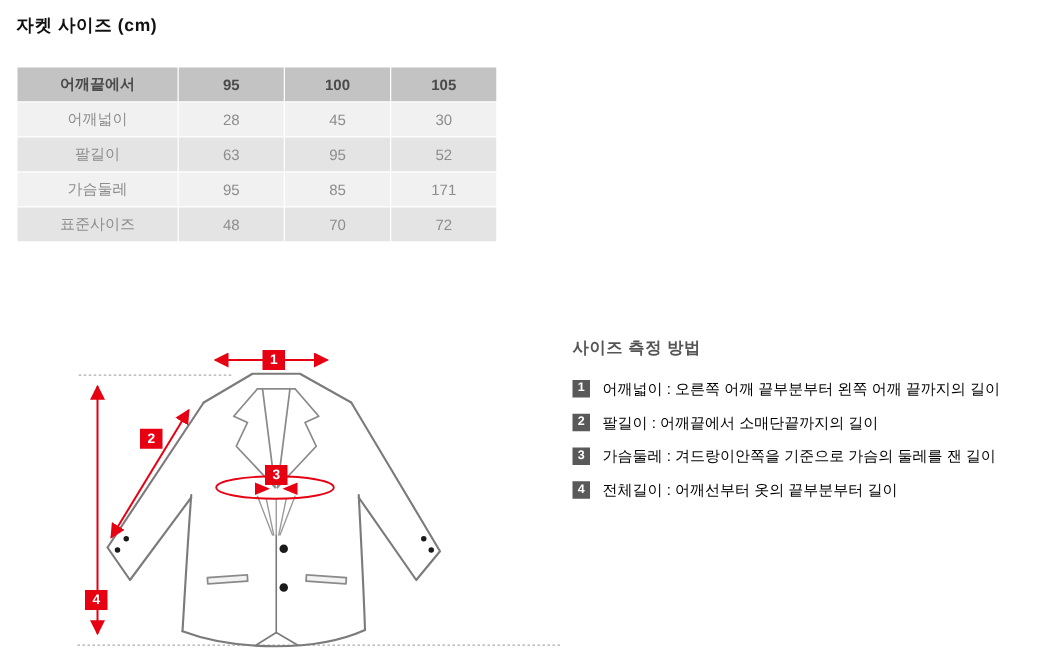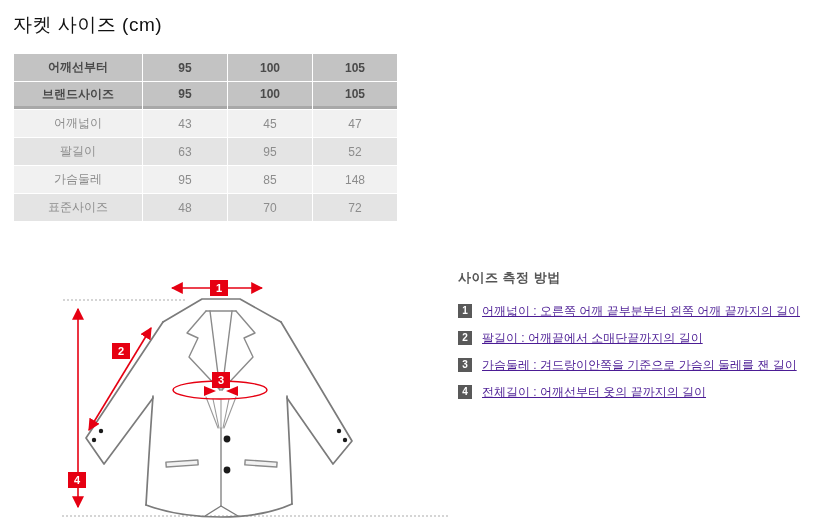--- a/index.html
+++ b/index.html
@@ -1,20 +1,20 @@
 <!DOCTYPE html>
 <html><head>
 <meta charset="utf-8">
 <style>
   * { margin:0; padding:0; box-sizing:border-box; }
   html,body { background:#fff; }
   body { font-family:"Liberation Sans","DejaVu Sans",sans-serif; }
   .page { position:relative; width:833px; height:532px; background:#fff; overflow:hidden; }
 
-  .page-title { position:absolute; left:13px; top:12px; font-size:19px; font-weight:normal; color:#111; letter-spacing:0.5px; }
+  .page-title { position:absolute; left:13px; top:12px; font-size:14px; font-weight:bold; color:#111; letter-spacing:0.5px; }
 
   
   table.size-table { position:absolute; left:13px; top:53px; border-collapse:separate; border-spacing:1px; background:#fff; }
   .size-table th, .size-table td { font-size:12px; text-align:center; vertical-align:middle; height:27px; font-weight:normal; }
   .size-table .col-label { width:128px; }
   .size-table .col-val { width:84px; }
   .size-table tr.hdr th, .size-table tr.hdr td { background:#c3c3c3; color:#4a4a4a; font-weight:bold; }
   .size-table tr.hdr2 th, .size-table tr.hdr2 td { border-bottom:3px solid #a8a8a8; }
   .size-table tr.r-light th, .size-table tr.r-light td { background:#f1f1f1; color:#8c8c8c; }
   .size-table tr.r-dark th, .size-table tr.r-dark td { background:#e4e4e4; color:#8c8c8c; }
@@ -25,60 +25,54 @@
   .m1 { left:210px; top:280px; }
   .m2 { left:112px; top:343px; }
   .m3 { left:212px; top:372px; }
   .m4 { left:68px;  top:472px; }
 
   
   .guide { position:absolute; left:458px; top:269px; width:368px; }
   .guide-title { font-size:13px; font-weight:bold; color:#555; margin-bottom:17px; letter-spacing:0.5px; }
   .guide-item { display:flex; align-items:flex-start; margin-bottom:13px; }
   .guide-num { flex:none; width:14px; height:14px; background:#595959; color:#fff; font-size:10px; font-weight:bold; text-align:center; line-height:14px; margin-right:10px; }
-  .guide-text { font-size:12px; color:#4c1d95; line-height:14px; white-space:nowrap;text-decoration:underline; }
+  .guide-text { font-size:12px; color:#000000; line-height:14px; white-space:nowrap; }
 </style>
 </head>
 <body>
 
 <div class="page">
 
   <div class="page-title">자켓 사이즈 (cm)</div>
 
   <table class="size-table">
     <tbody>
       <tr class="hdr">
-        <th class="col-label">어깨선부터</th>
-        <td class="col-val">95</td>
-        <td class="col-val">100</td>
-        <td class="col-val">105</td>
-      </tr>
-      <tr class="hdr hdr2">
-        <th class="col-label">브랜드사이즈</th>
+        <th class="col-label">어깨끝에서</th>
         <td class="col-val">95</td>
         <td class="col-val">100</td>
         <td class="col-val">105</td>
       </tr>
       <tr class="r-light">
         <th class="col-label">어깨넓이</th>
-        <td class="col-val">43</td>
+        <td class="col-val">28</td>
         <td class="col-val">45</td>
-        <td class="col-val">47</td>
+        <td class="col-val">30</td>
       </tr>
       <tr class="r-dark">
         <th class="col-label">팔길이</th>
         <td class="col-val">63</td>
         <td class="col-val">95</td>
         <td class="col-val">52</td>
       </tr>
       <tr class="r-light">
         <th class="col-label">가슴둘레</th>
         <td class="col-val">95</td>
         <td class="col-val">85</td>
-        <td class="col-val">148</td>
+        <td class="col-val">171</td>
       </tr>
       <tr class="r-dark">
         <th class="col-label">표준사이즈</th>
         <td class="col-val">48</td>
         <td class="col-val">70</td>
         <td class="col-val">72</td>
       </tr>
     </tbody>
   </table>
 
@@ -171,17 +165,17 @@
     <div class="guide-item">
       <span class="guide-num">2</span>
       <span class="guide-text">팔길이 : 어깨끝에서 소매단끝까지의 길이</span>
     </div>
     <div class="guide-item">
       <span class="guide-num">3</span>
       <span class="guide-text">가슴둘레 : 겨드랑이안쪽을 기준으로 가슴의 둘레를 잰 길이</span>
     </div>
     <div class="guide-item">
       <span class="guide-num">4</span>
-      <span class="guide-text">전체길이 : 어깨선부터 옷의 끝까지의 길이</span>
+      <span class="guide-text">전체길이 : 어깨선부터 옷의 끝부분부터 길이</span>
     </div>
   </div>
 
 </div>
 
 </body></html>

